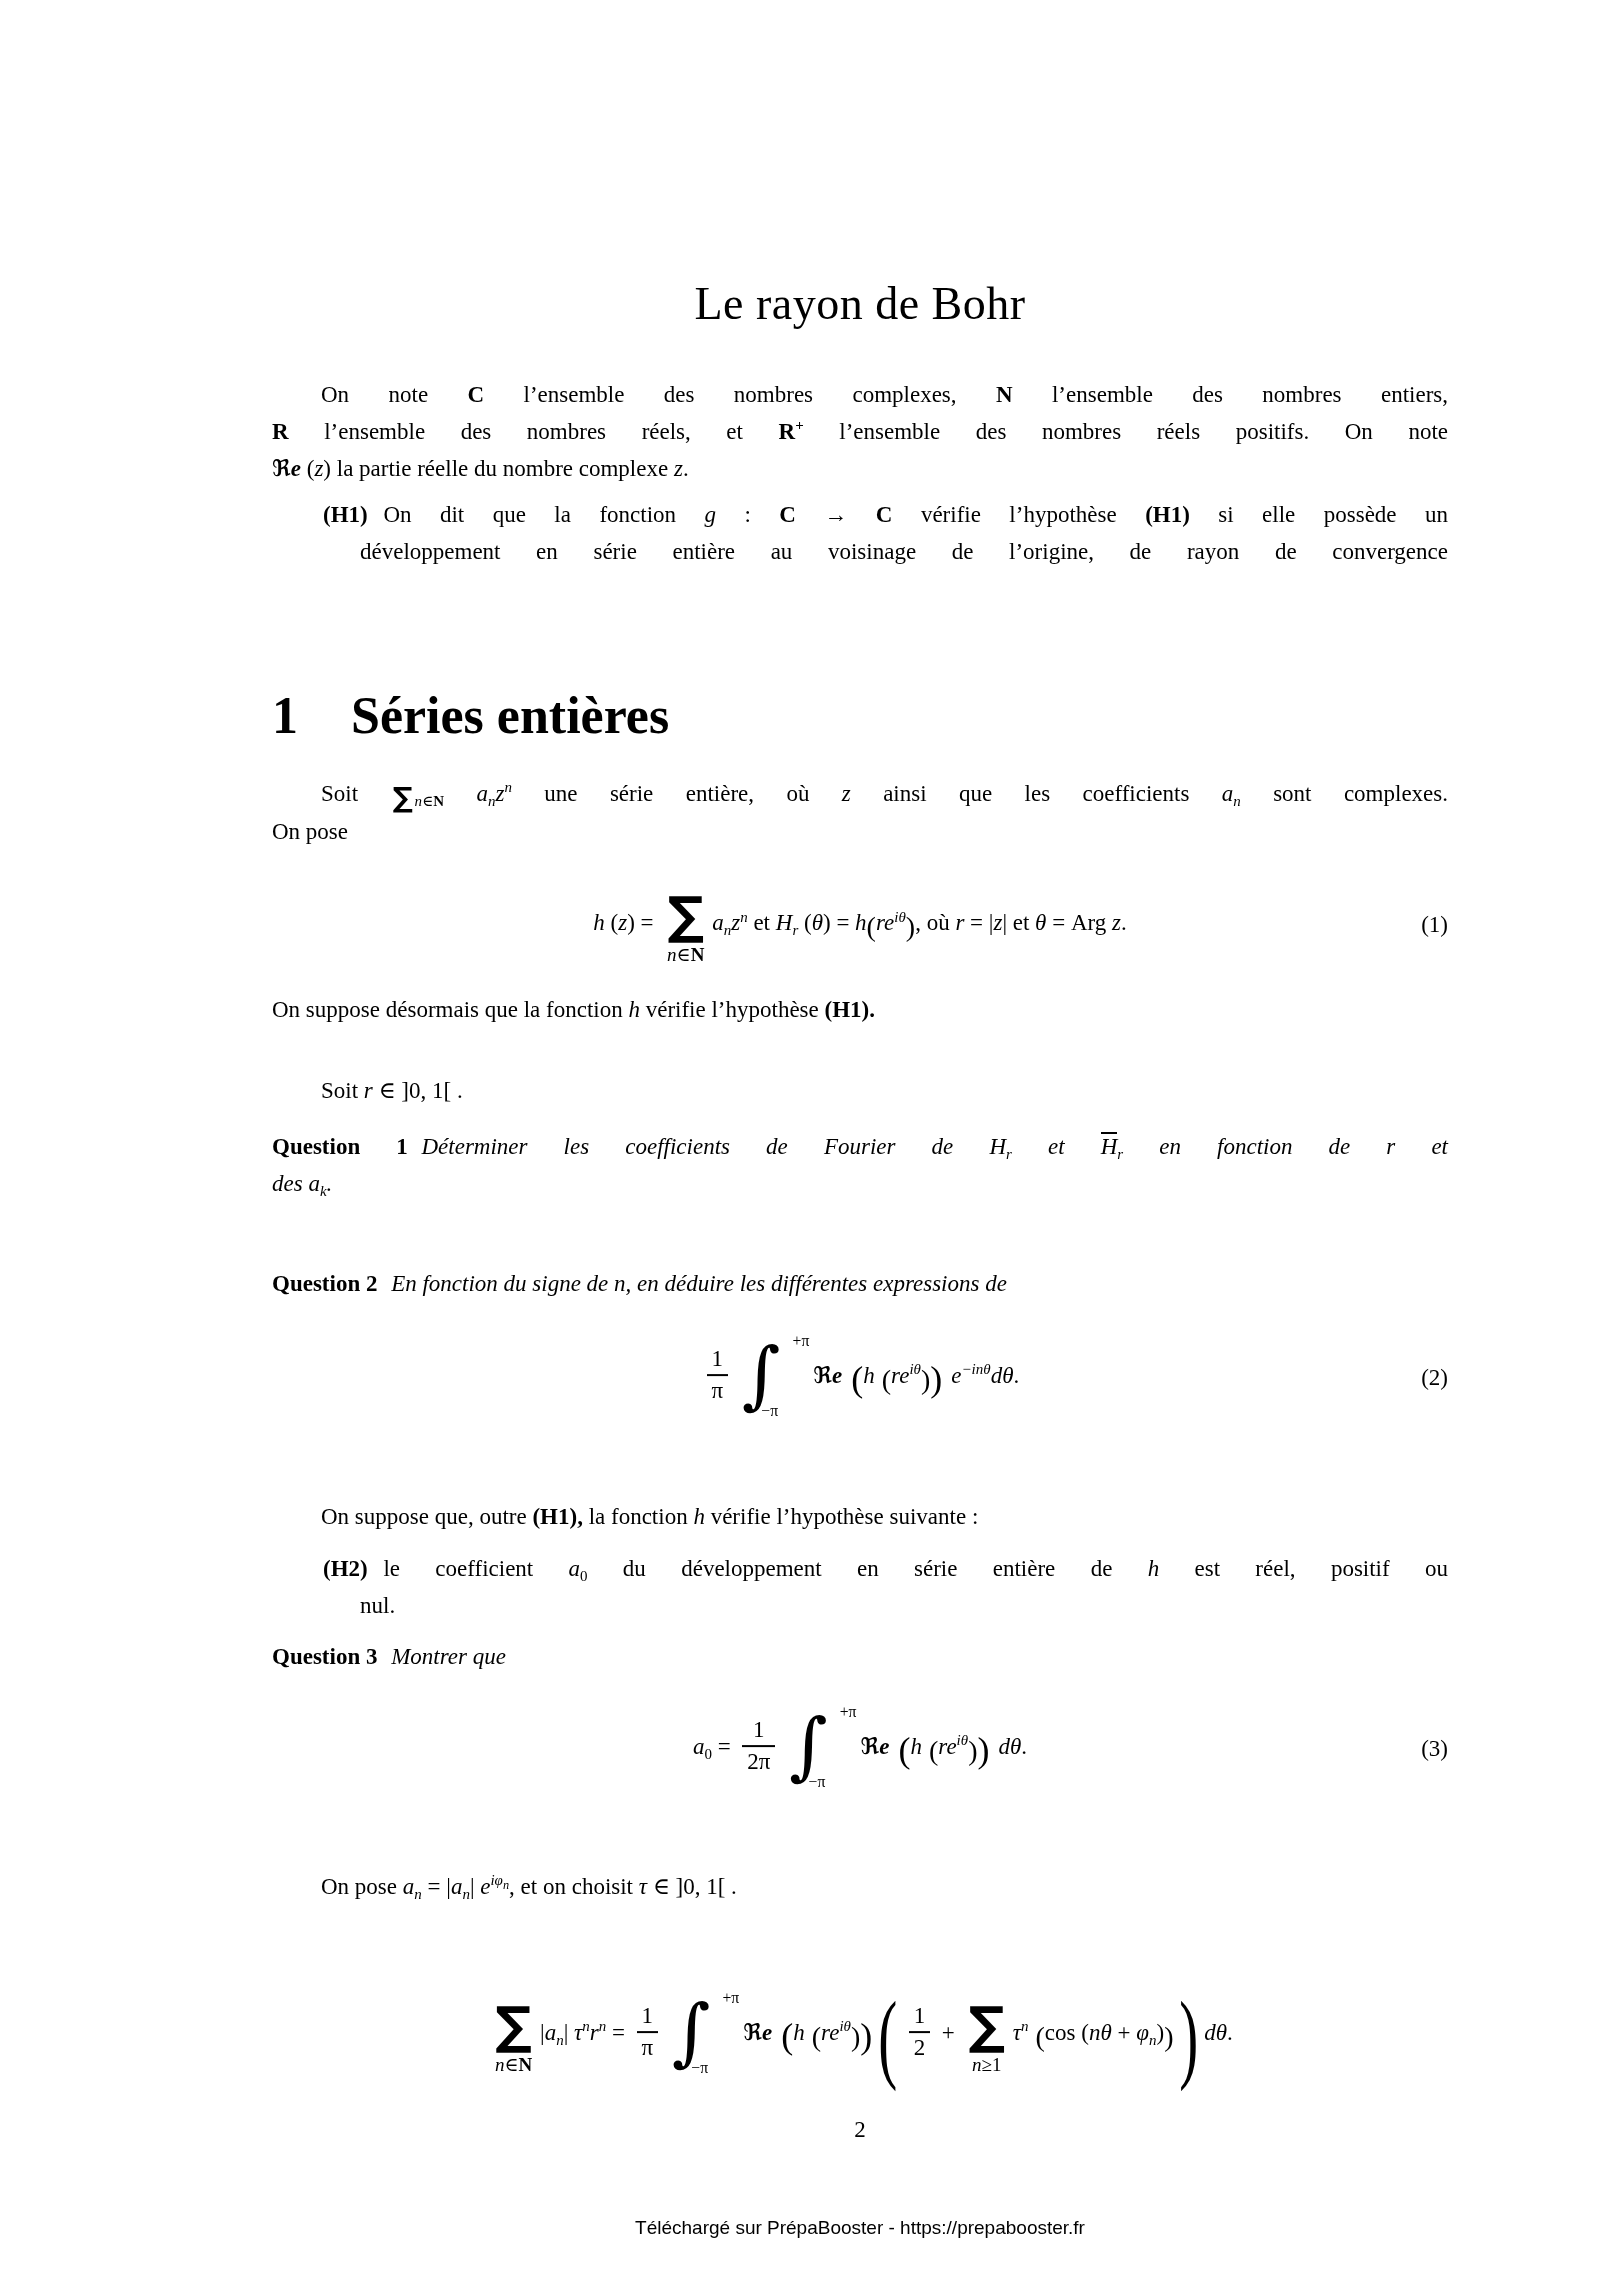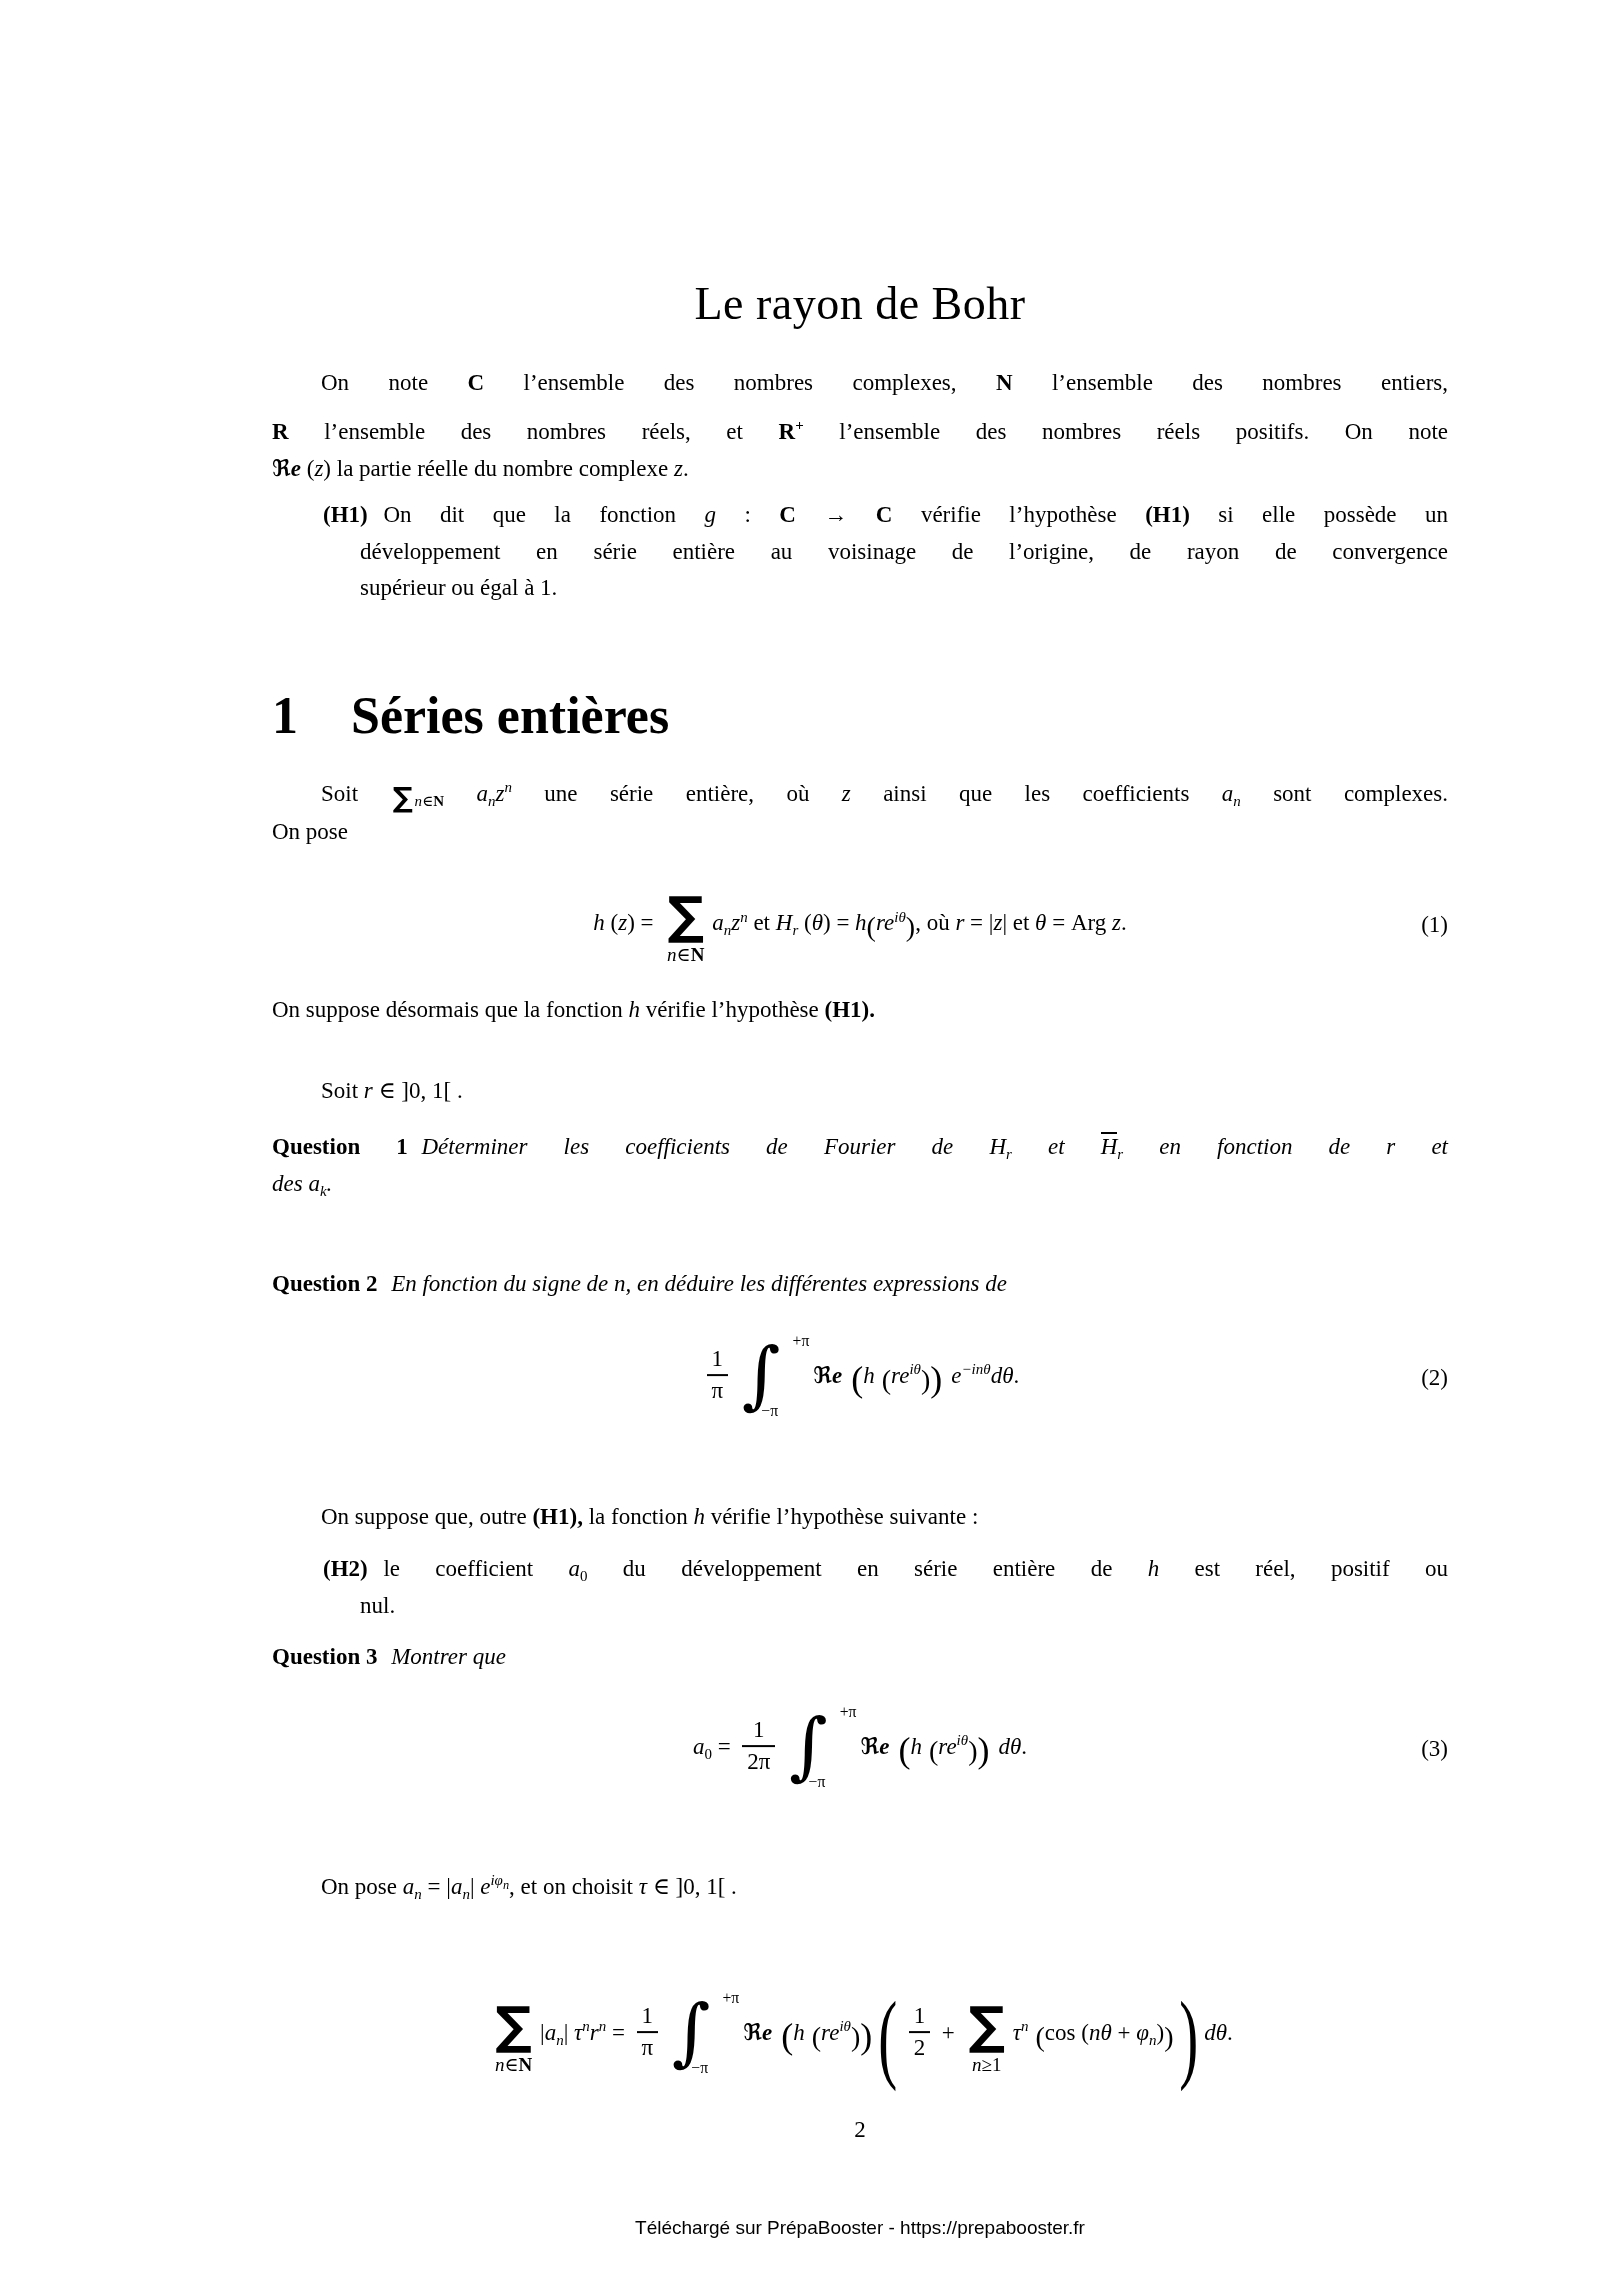--- a/index.html
+++ b/index.html
@@ -49,27 +49,26 @@
   .footer{position:absolute;left:272px;width:1176px;top:2217px;text-align:center;
           font-family:"Liberation Sans","DejaVu Sans",sans-serif;font-size:19px}
 </style>
 </head>
 <body>
 
 <div class="page">
 
   <div class="title">Le rayon de Bohr</div>
 
-  <div class="line just" style="top:365px;margin-left:49px;width:1127px"><span>On note </span><b>C</b><span> l’ensemble des nombres complexes, </span><b>N</b><span> l’ensemble des nombres entiers,</span></div>
+  <div class="line just" style="top:377px;margin-left:49px;width:1127px"><span>On note </span><b>C</b><span> l’ensemble des nombres complexes, </span><b>N</b><span> l’ensemble des nombres entiers,</span></div>
   <div class="line just" style="top:414px"><b>R</b><span> l’ensemble des nombres réels, et </span><b>R</b><b class="sp">+</b><span> l’ensemble des nombres réels positifs. On note</span></div>
   <div class="line" style="top:450px"><span class="frakR">ℜ</span><span class="frakE">e</span><span> (</span><i>z</i><span>) la partie réelle du nombre complexe </span><i>z</i><span>.</span></div>
 
   <div class="line just" style="top:497px;margin-left:51px;width:1125px"><span class="lbl">(H1)</span><span>On dit que la fonction </span><i>g</i><span> : </span><b>C</b><span> → </span><b>C</b><span> vérifie l’hypothèse </span><b>(H1)</b><span> si elle possède un</span></div>
   <div class="line just" style="top:534px;margin-left:88px;width:1088px">développement en série entière au voisinage de l’origine, de rayon de convergence</div>
-  <div class="line" style="top:570px;margin-left:88px">supérieur ou égal à 1.</div>
 
   <div class="sec"><span class="secnum">1</span><span>Séries entières</span></div>
 
   <div class="line just" style="top:776px;margin-left:49px;width:1127px"><span>Soit </span><span class="insum">∑</span><span class="sb"><i>n</i><span>∈</span><b>N</b></span> <i>a</i><span class="sb"><i>n</i></span><i>z</i><span class="sp"><i>n</i></span><span> une série entière, où </span><i>z</i><span> ainsi que les coefficients </span><i>a</i><span class="sb"><i>n</i></span><span> sont complexes.</span></div>
   <div class="line" style="top:814px">On pose</div>
 
   <div class="eqrow" style="top:880px;height:90px">
     <span class="eqline"><i>h</i><span> (</span><i>z</i><span>) = </span><span class="bigsum">
           <span class="sumglyph">∑</span>
           <span class="sumlim"><i>n</i><span>∈</span><b>N</b></span>

